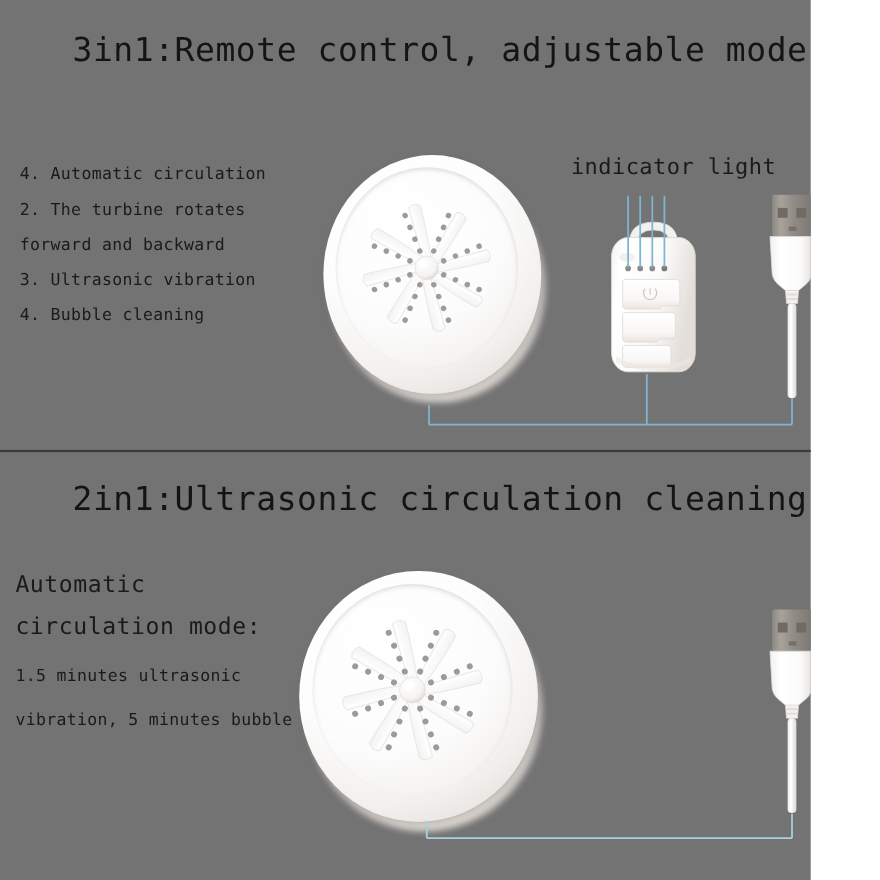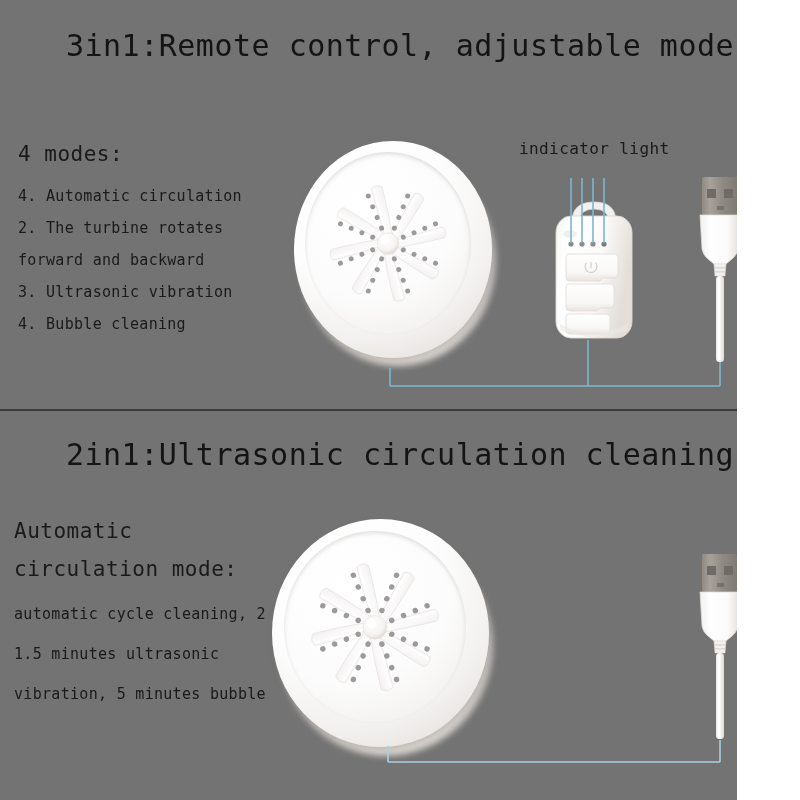--- a/index.html
+++ b/index.html
@@ -77,21 +77,21 @@
     line-height: 40px;
     letter-spacing: 0.3px;
     white-space: nowrap;
   }
   #auto-body { margin-top: 6px; }
 
   
   .callout-label {
     position: absolute;
     font-family: "DejaVu Sans Mono", "Liberation Mono", monospace;
-    font-size: 16px;
+    font-size: 20px;
     letter-spacing: 0.4px;
     color: #1a1a1a;
     white-space: nowrap;
   }
   #indicator-label { left: 519px; top: 139px; }
 
   
   .overlay-svg {
     position: absolute;
     left: 0;
@@ -160,21 +160,20 @@
   .usb-svg { width: 100%; height: 100%; display: block; }
 </style>
 </head>
 <body>
 
 <div id="page">
 
   <div class="section-title" id="title-top">3in1:Remote control, adjustable mode</div>
 
   <div class="text-block" id="modes-block">
-    <div class="modes-heading">4 modes:</div>
     <div class="modes-line">4. Automatic circulation</div>
     <div class="modes-line">2. The turbine rotates</div>
     <div class="modes-line">forward and backward</div>
     <div class="modes-line">3. Ultrasonic vibration</div>
     <div class="modes-line">4. Bubble cleaning</div>
   </div>
 
   <div class="callout-label" id="indicator-label">indicator light</div>
 
   <div class="turbine" id="turbine-top" style="left:292px; top:140px; width:208px; height:228px;">
@@ -408,21 +407,20 @@
   </svg>
 
   <div class="divider" id="divider-mid"></div>
 
   <div class="section-title" id="title-bottom">2in1:Ultrasonic circulation cleaning</div>
 
   <div class="text-block" id="auto-block">
     <div class="auto-heading">Automatic</div>
     <div class="auto-heading">circulation mode:</div>
     <div id="auto-body">
-      <div class="auto-line">automatic cycle cleaning, 2</div>
       <div class="auto-line">1.5 minutes ultrasonic</div>
       <div class="auto-line">vibration, 5 minutes bubble</div>
     </div>
   </div>
 
   <div class="turbine" id="turbine-bottom" style="left:270px; top:518px; width:228px; height:240px;">
     <div class="shadow"></div>
     <div class="rim">
       <div class="rim-inner">
         <svg class="turbine-svg" viewBox="0 0 200 200">

